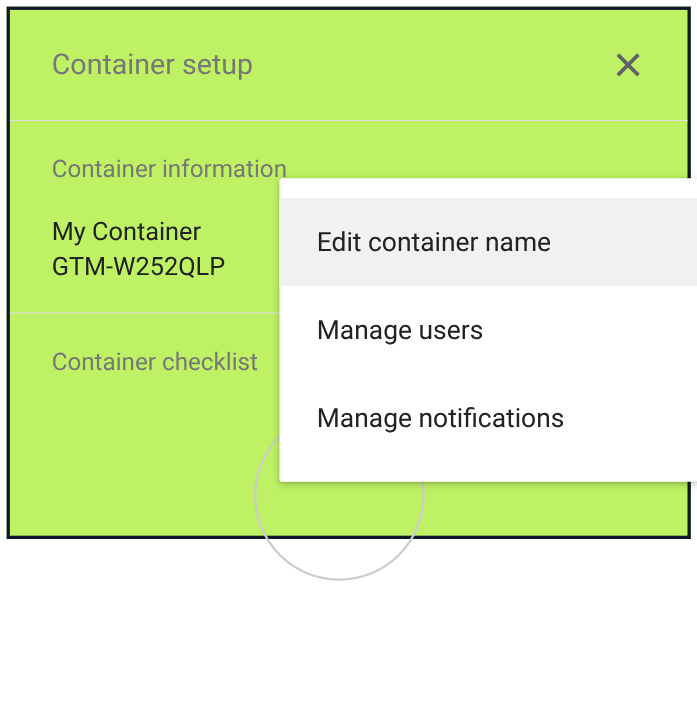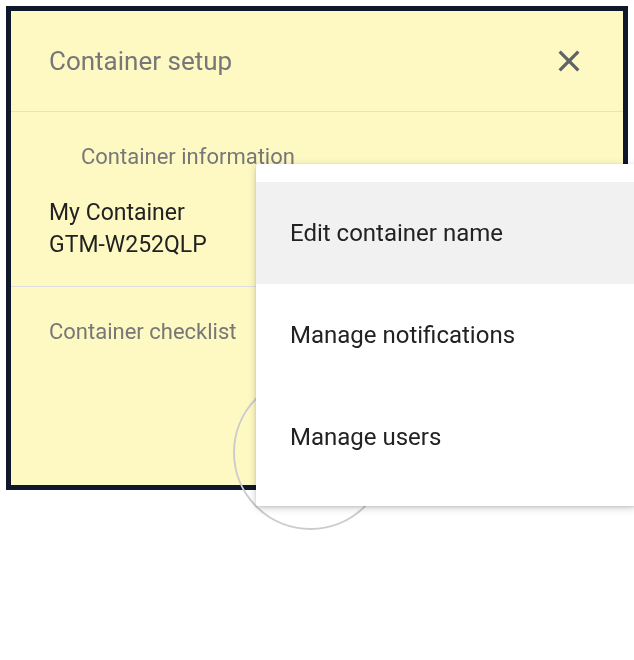--- a/index.html
+++ b/index.html
@@ -8,26 +8,26 @@
       box-sizing: border-box;
     }
     body {
       font-family: Roboto, 'Helvetica Neue', Arial, sans-serif;
       background: #fff;
       width: 634px;
       height: 660px;
       position: relative;
     }
     .panel {
-      border: 5px solid #0f172a;
+      border: 3px solid #0f172a;
       width: 622px;
       height: 484px;
       margin: 6px;
       position: relative;
-      background: #fef9c3;
+      background: #bef264;
     }
     .header {
       display: flex;
       justify-content: space-between;
       align-items: center;
       padding: 30px 34px 30px 38px;
       border-bottom: 1px solid #e0e0e0;
     }
     .header-title {
       font-size: 26px;
@@ -51,21 +51,20 @@
     }
     .section {
       padding: 32px 38px 28px 38px;
       border-bottom: 1px solid #e0e0e0;
     }
     .section-label {
       font-size: 22px;
       color: #777;
       font-weight: 400;
       margin-bottom: 30px;
-      margin-left: 32px;
     }
     .container-name {
       font-size: 23px;
       color: #222;
       font-weight: 400;
       margin-bottom: 5px;
     }
     .container-id {
       font-size: 23px;
       color: #222;
@@ -94,21 +93,21 @@
       top: 153px;
       left: 245px;
       width: 380px;
       background: #fff;
       box-shadow: 0 2px 8px rgba(0,0,0,0.18), 0 1px 3px rgba(0,0,0,0.12);
       border-radius: 2px;
       padding: 18px 0;
       z-index: 10;
     }
     .menu-item {
-      padding: 37px 34px;
+      padding: 26px 34px;
       font-size: 24px;
       color: #222;
       cursor: pointer;
       font-weight: 400;
     }
     .menu-item.highlighted {
       background: #f1f1f1;
     }
   </style>
 </head>
@@ -131,16 +130,16 @@
     <div class="container-id">GTM-W252QLP</div>
   </div>
 
   <div class="checklist-section">
     <div class="checklist-label">Container checklist</div>
     <div class="circle-placeholder"></div>
   </div>
 
   <div class="dropdown-menu">
     <div class="menu-item highlighted">Edit container name</div>
+    <div class="menu-item">Manage users</div>
     <div class="menu-item">Manage notifications</div>
-    <div class="menu-item">Manage users</div>
   </div>
 </div>
 
 </body></html>

